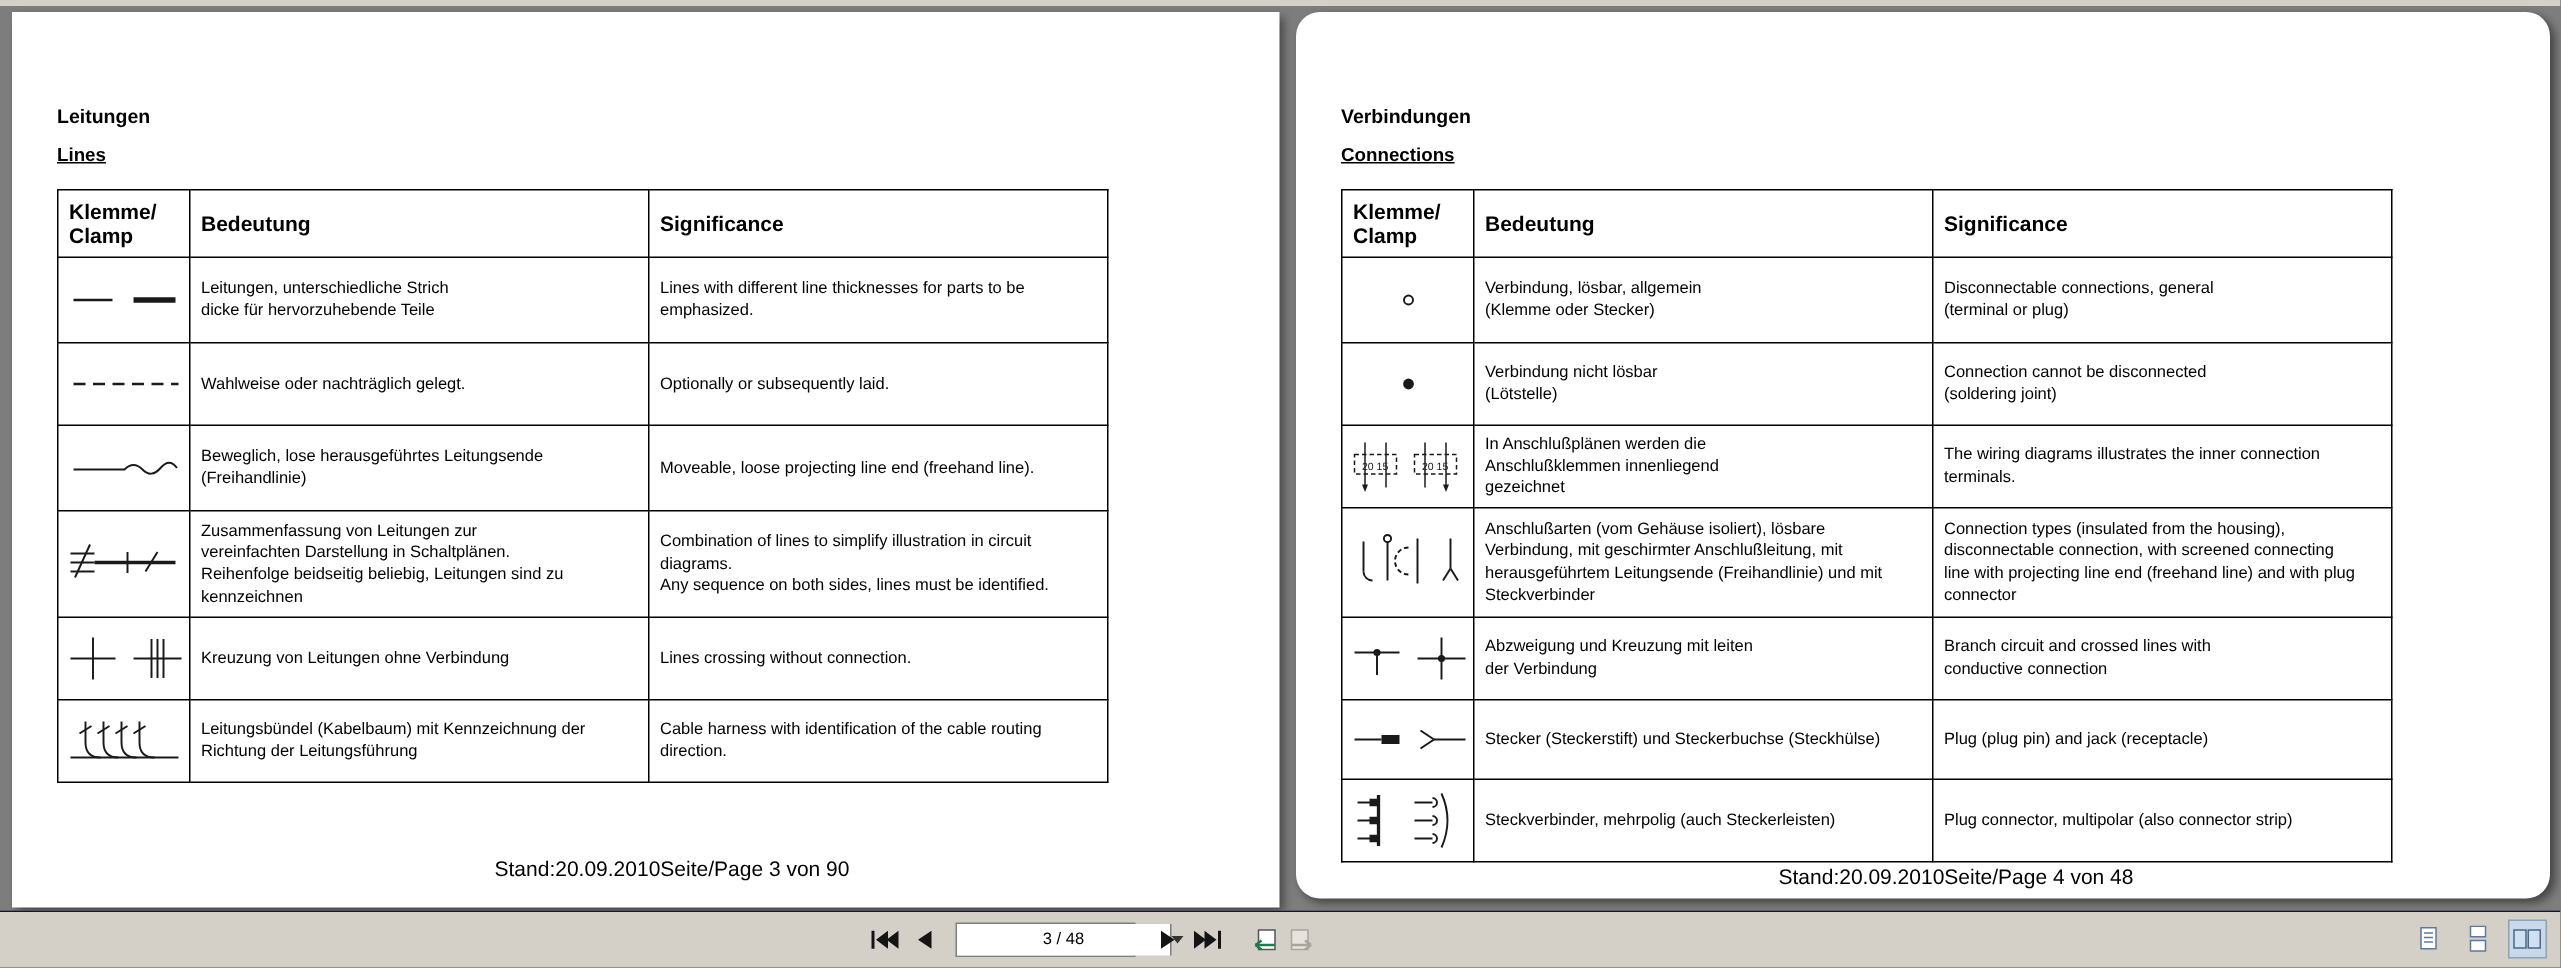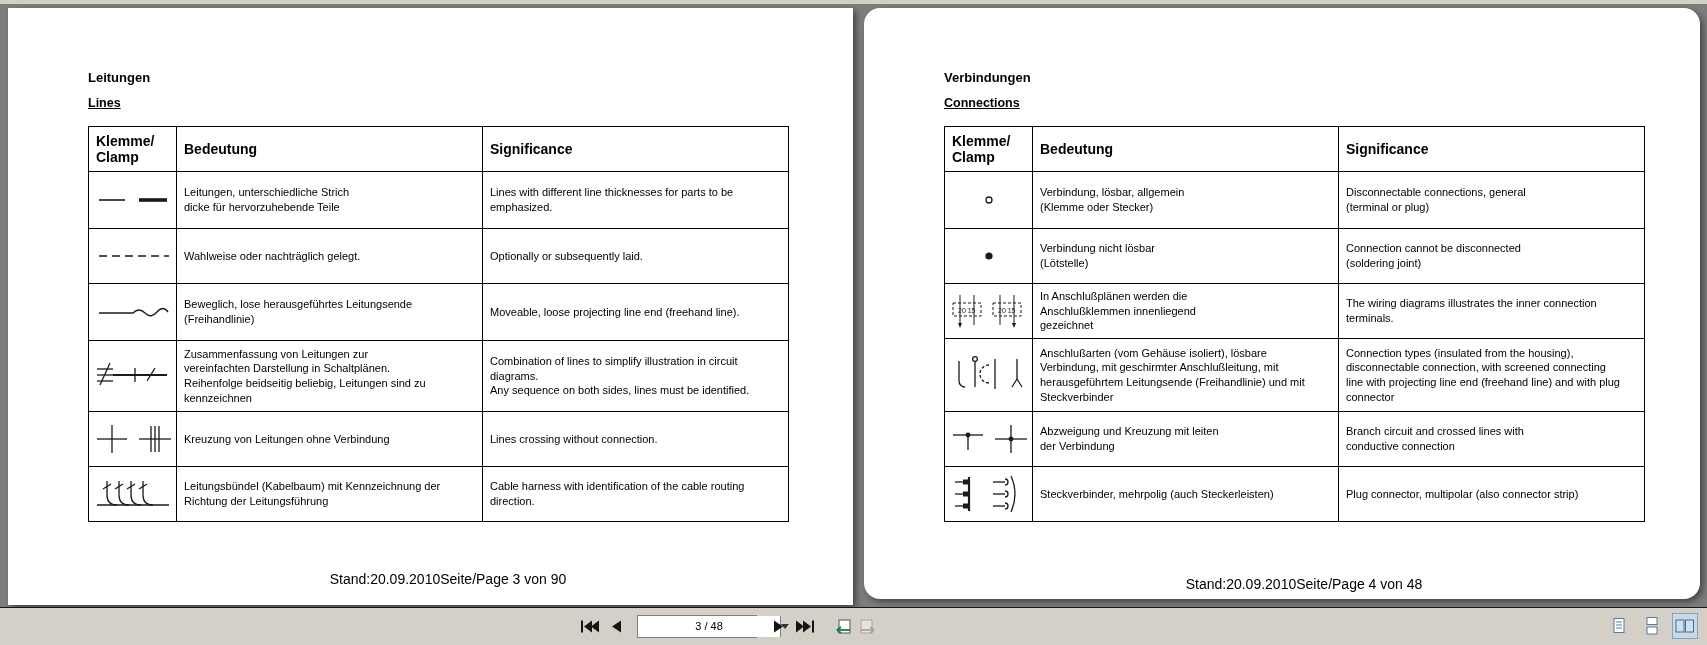--- a/index.html
+++ b/index.html
@@ -1,21 +1,21 @@
 <!DOCTYPE html>
 <html><head>
 <meta charset="utf-8">
 <style>
   html,body{margin:0;padding:0;}
   body{width:1707px;height:645px;background:#7d7d7d;font-family:"Liberation Sans",sans-serif;overflow:hidden;position:relative;color:#000;}
   .top-strip{position:absolute;top:0;left:0;width:100%;height:4px;background:#d4d0c8;}
   .page{position:absolute;background:#fff;box-shadow:3px 3px 6px rgba(0,0,0,0.45);}
   .page-left{left:8px;top:8px;width:845px;height:597px;}
   .page-right{left:864px;top:8px;width:836px;height:591px;border-radius:16px;}
-  .page-inner{padding:62px 0 0 80px;}
+  .page-inner{padding:62px 0 0 30px;}
   .title-de{font-size:13px;font-weight:bold;}
   .title-en{font-size:12.5px;font-weight:bold;margin-top:11px;text-decoration:underline;}
   table.sym-table{border-collapse:collapse;margin-top:16px;table-layout:fixed;}
   .sym-table th,.sym-table td{border:1px solid #000;}
   .sym-table th{font-size:14px;font-weight:bold;text-align:left;vertical-align:middle;padding:3px 7px;height:38px;}
   .txt-cell{font-size:11px;line-height:1.32;padding:4px 7px;vertical-align:middle;white-space:pre-line;}
   .sym-cell{text-align:center;vertical-align:middle;padding:2px;}.rh44 td{height:44px}.rh46 td{height:46px}.rh48 td{height:48px}.rh62 td{height:62px}.rh64 td{height:64px}
   .page-footer{position:absolute;left:54px;width:700px;display:flex;justify-content:center;font-size:14px;margin-left:36px;}
   .page-left .page-footer{top:563px;}
   .page-right .page-footer{top:568px;}
@@ -263,20 +263,33 @@
             <line x1="62" y1="3" x2="62" y2="31"></line>
             <circle class="fill" cx="62" cy="17" r="2.4"></circle>
           </svg>
         </td>
         <td class="txt-cell">Abzweigung und Kreuzung mit leiten
 der Verbindung</td>
         <td class="txt-cell">Branch circuit and crossed lines with
 conductive connection</td>
       </tr>
 
+      <tr class="rh44">
+        <td class="sym-cell">
+          <svg class="sym" width="80" height="22" viewBox="0 0 80 22">
+            <line x1="4" y1="11" x2="22" y2="11"></line>
+            <rect class="fill" x="22" y="8" width="12" height="6"></rect>
+            <line x1="48" y1="5" x2="57" y2="11"></line>
+            <line x1="48" y1="17" x2="57" y2="11"></line>
+            <line x1="57" y1="11" x2="78" y2="11"></line>
+          </svg>
+        </td>
+        <td class="txt-cell">Stecker (Steckerstift) und Steckerbuchse (Steckhülse)</td>
+        <td class="txt-cell">Plug (plug pin) and jack (receptacle)</td>
+      </tr>
 
       <tr class="rh46">
         <td class="sym-cell">
           <svg class="sym" width="80" height="44" viewBox="0 0 80 44">
             <line x1="20" y1="5" x2="20" y2="39" style="stroke-width:2.2"></line>
             <line x1="6" y1="10" x2="20" y2="10"></line>
                 <rect class="fill" x="14" y="7.5" width="6" height="5"></rect>
             <line x1="6" y1="22" x2="20" y2="22"></line>
                 <rect class="fill" x="14" y="19.5" width="6" height="5"></rect>
             <line x1="6" y1="34" x2="20" y2="34"></line>

